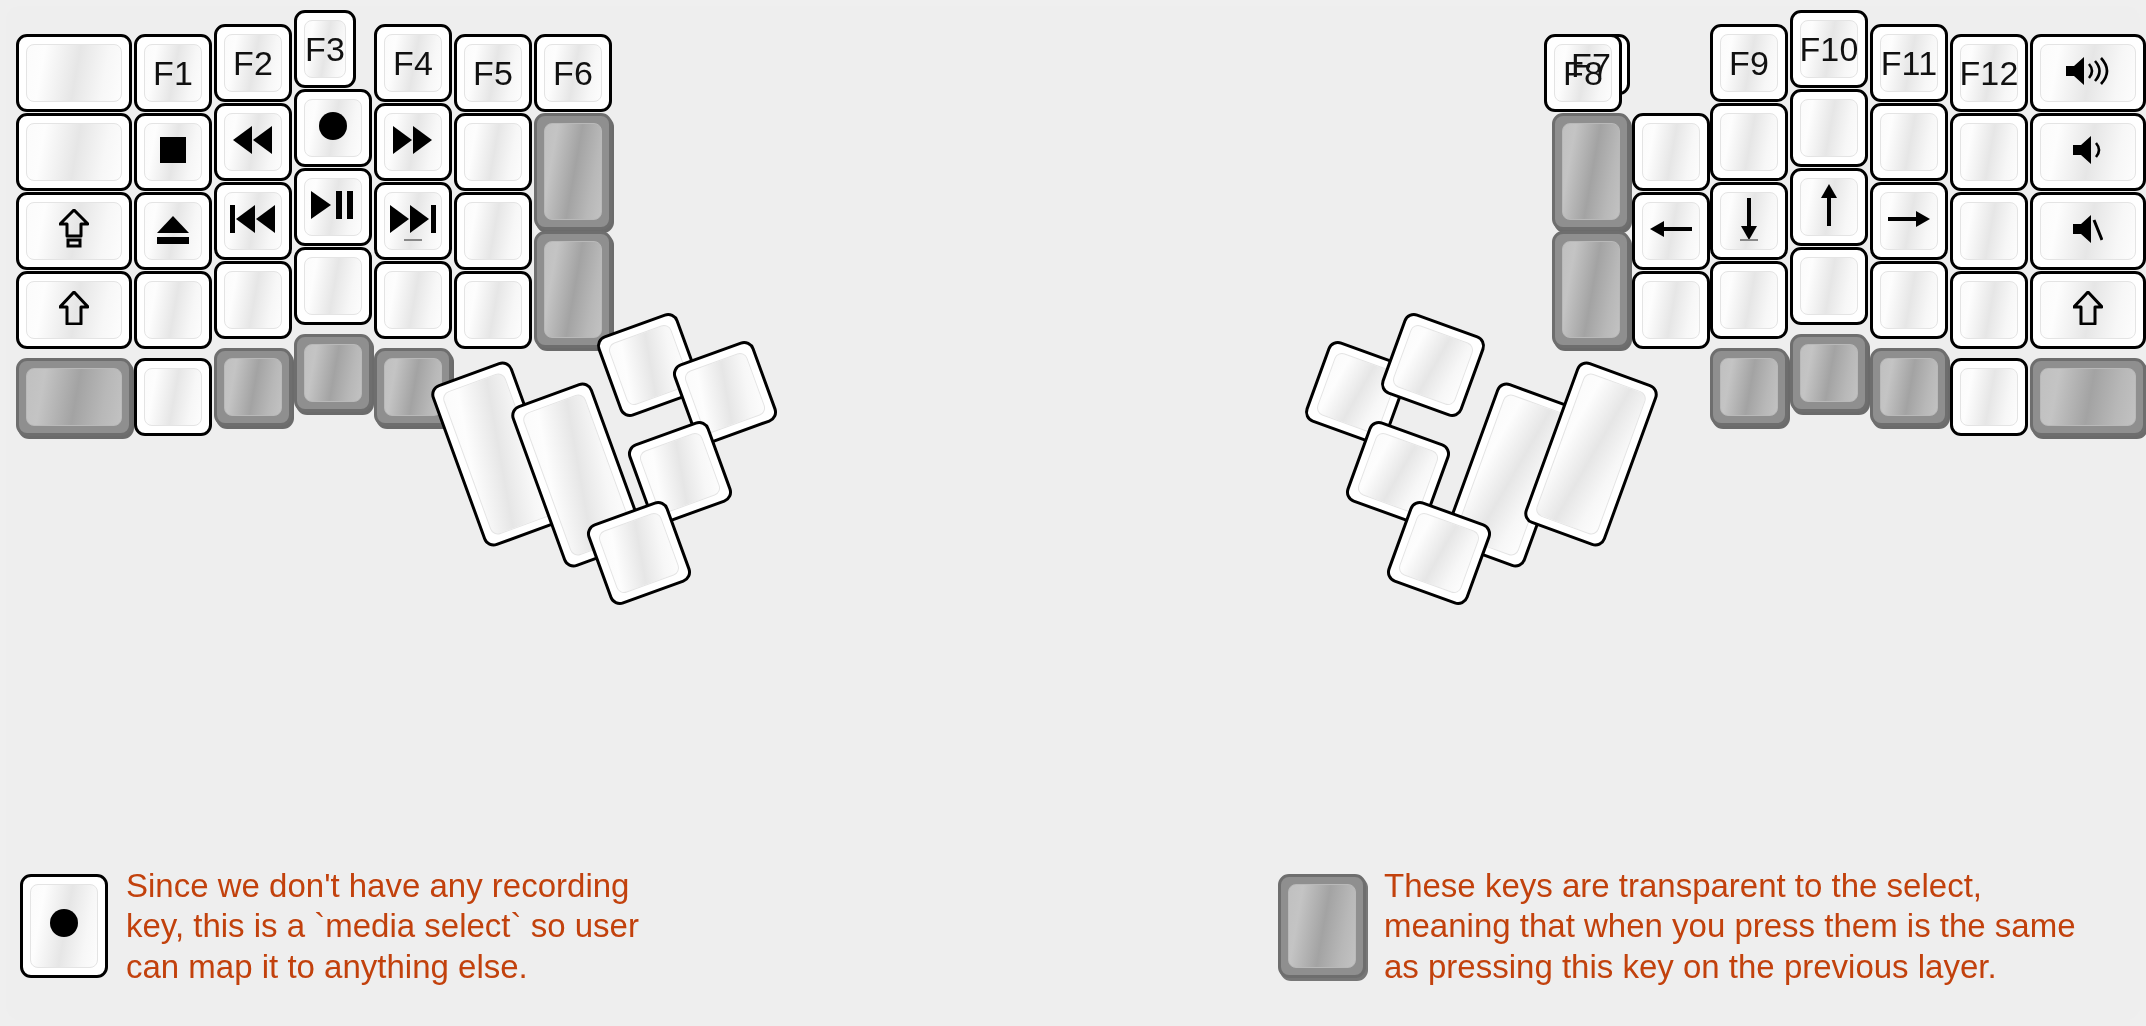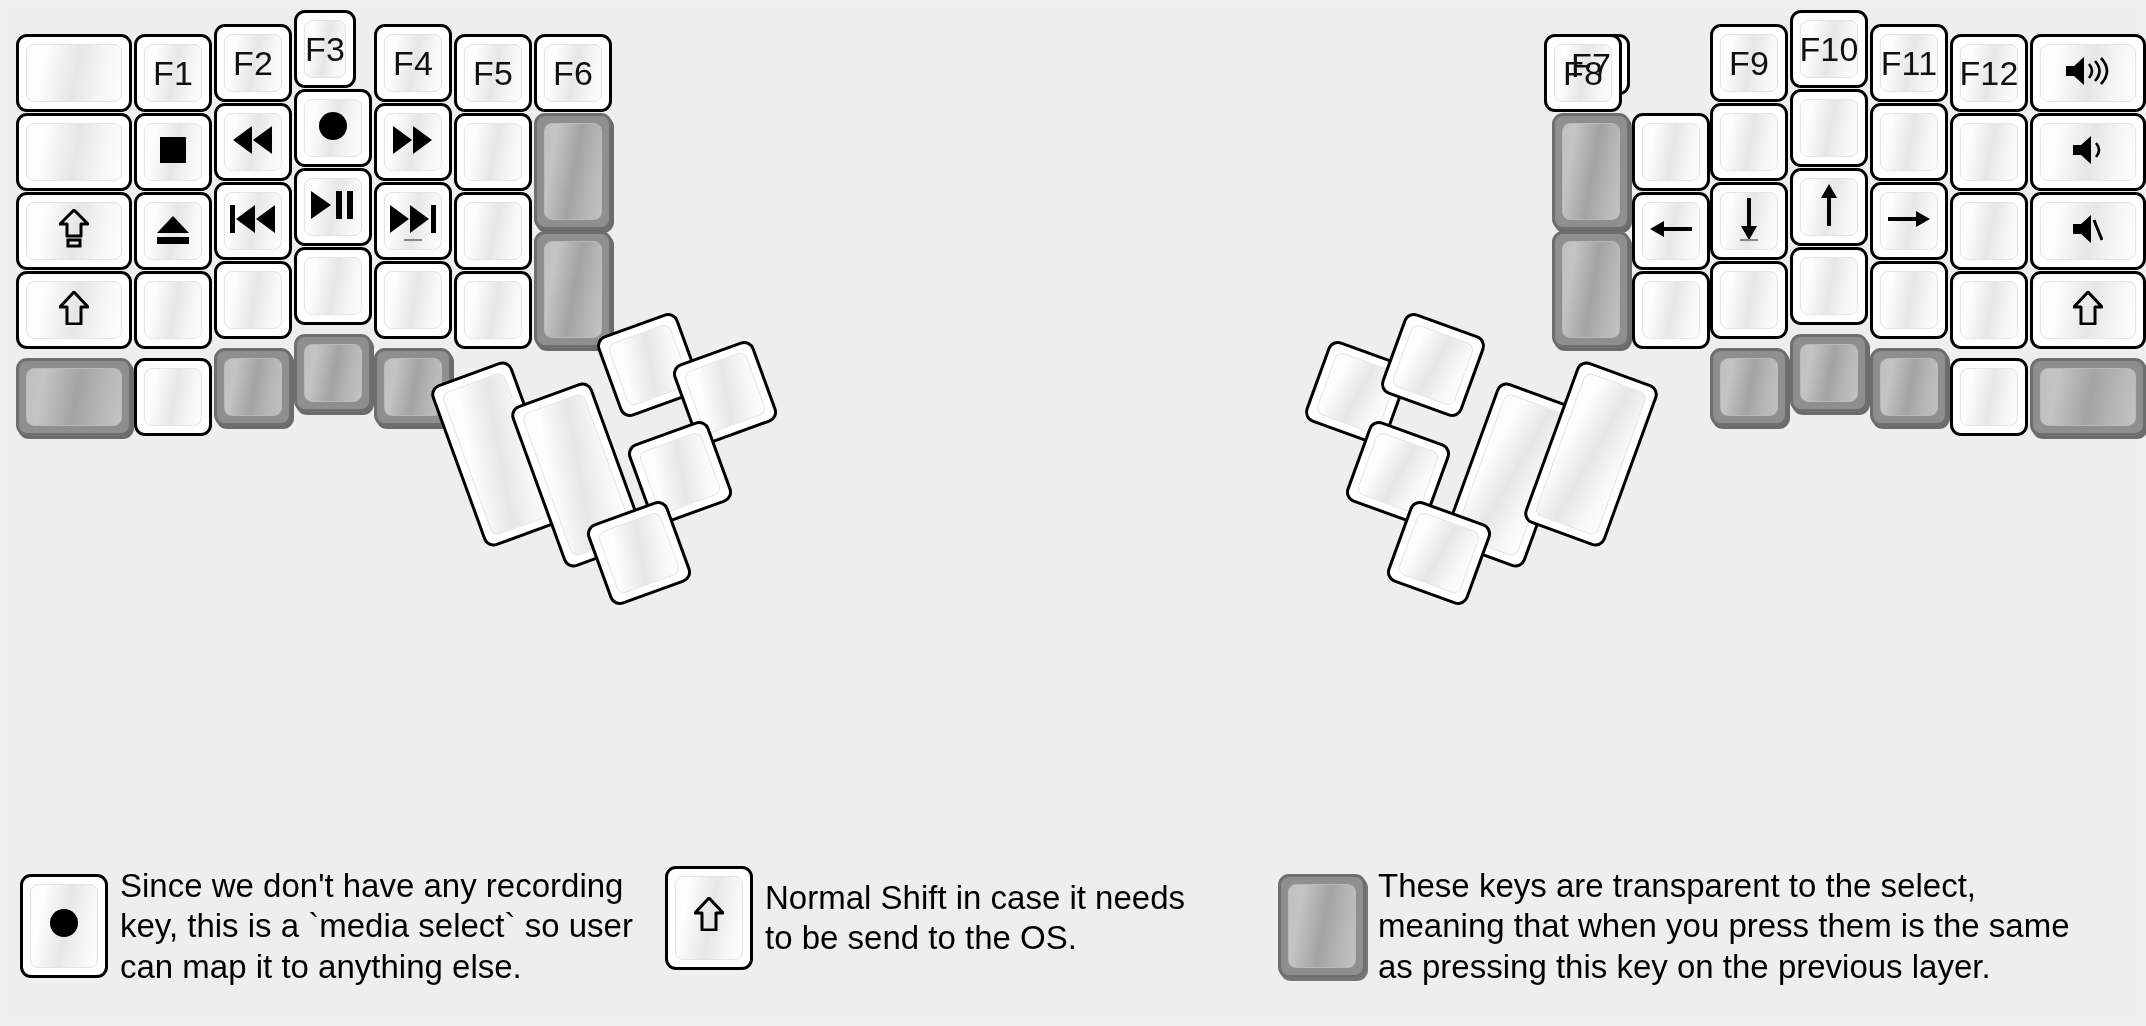--- a/index.html
+++ b/index.html
@@ -74,21 +74,21 @@
     background:linear-gradient(100deg,#fbfbfb 0%,#fdfdfd 18%,#e6e6e6 52%,#f7f7f7 80%,#fdfdfd 100%);
     border:1px solid #e4e4e4;
   }
   .lgkey.trans{border-color:#6e6e6e;background:#8f8f8f;box-shadow:2px 3px 0 rgba(0,0,0,.5);}
   .lgkey.trans .face{
     background:linear-gradient(100deg,#c0c0c0 0%,#c4c4c4 18%,#a3a3a3 52%,#b8b8b8 80%,#c2c2c2 100%);
     border:1px solid #b9b9b9;
   }
   .lgkey .lbl{position:relative;z-index:2;font-size:32px;color:#111;}
   .lgtext{
-    margin-left:12px;font-size:33px;line-height:1.22;color:#000000;white-space:pre-line;
+    margin-left:18px;font-size:33px;line-height:1.22;color:#c2410c;white-space:pre-line;
   }
 </style>
 </head>
 <body>
 
 <div id="panel"></div>
 
 <div id="stage">
 
 
@@ -511,30 +511,20 @@
         <div class="lgkey">
           <div class="face"></div>
           <div class="lbl"><span class="gl"><svg width="28" height="28" viewBox="0 0 28 28" xmlns="http://www.w3.org/2000/svg">
                 <circle cx="14" cy="14" r="14" fill="#000"></circle>
               </svg></span></div>
         </div>
         <div class="lgtext">Since we don't have any recording
 key, this is a `media select` so user
 can map it to anything else.</div>
       </div>
-      <div class="lg" style="left: 665px; top: 8px;">
-        <div class="lgkey">
-          <div class="face"></div>
-          <div class="lbl"><span class="gl"><svg width="30" height="34" viewBox="0 0 30 34" xmlns="http://www.w3.org/2000/svg">
-                <polygon points="15,1 29,16 22,16 22,33 8,33 8,16 1,16" fill="none" stroke="#000" stroke-width="3" stroke-linejoin="round"></polygon>
-              </svg></span></div>
-        </div>
-        <div class="lgtext">Normal Shift in case it needs
-to be send to the OS.</div>
-      </div>
       <div class="lg" style="left: 1278px; top: 8px;">
         <div class="lgkey trans">
           <div class="face"></div>
           <div class="lbl"><span class="gl"></span></div>
         </div>
         <div class="lgtext">These keys are transparent to the select,
 meaning that when you press them is the same
 as pressing this key on the previous layer.</div>
       </div>
     </div>

